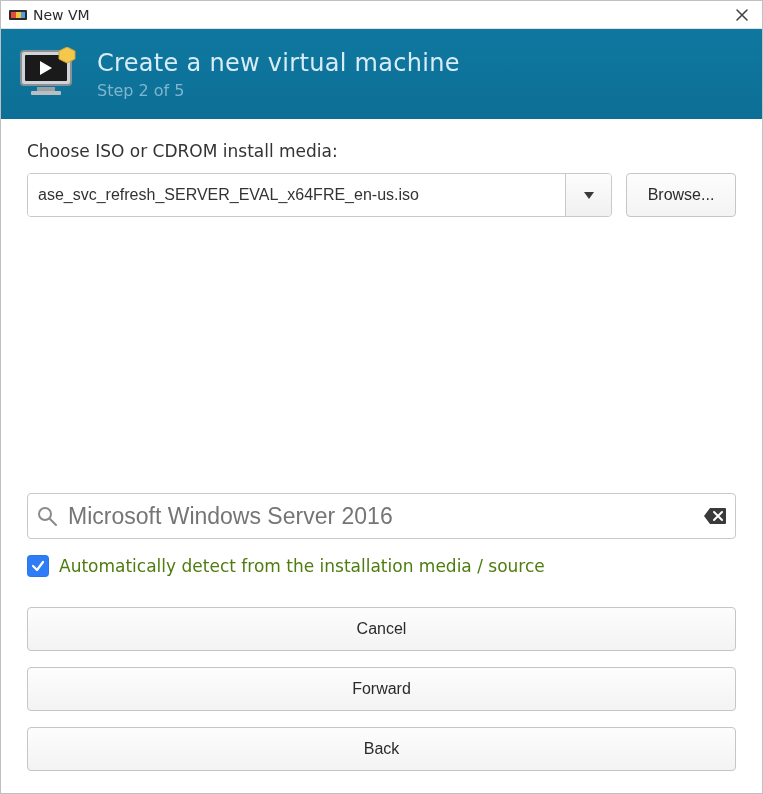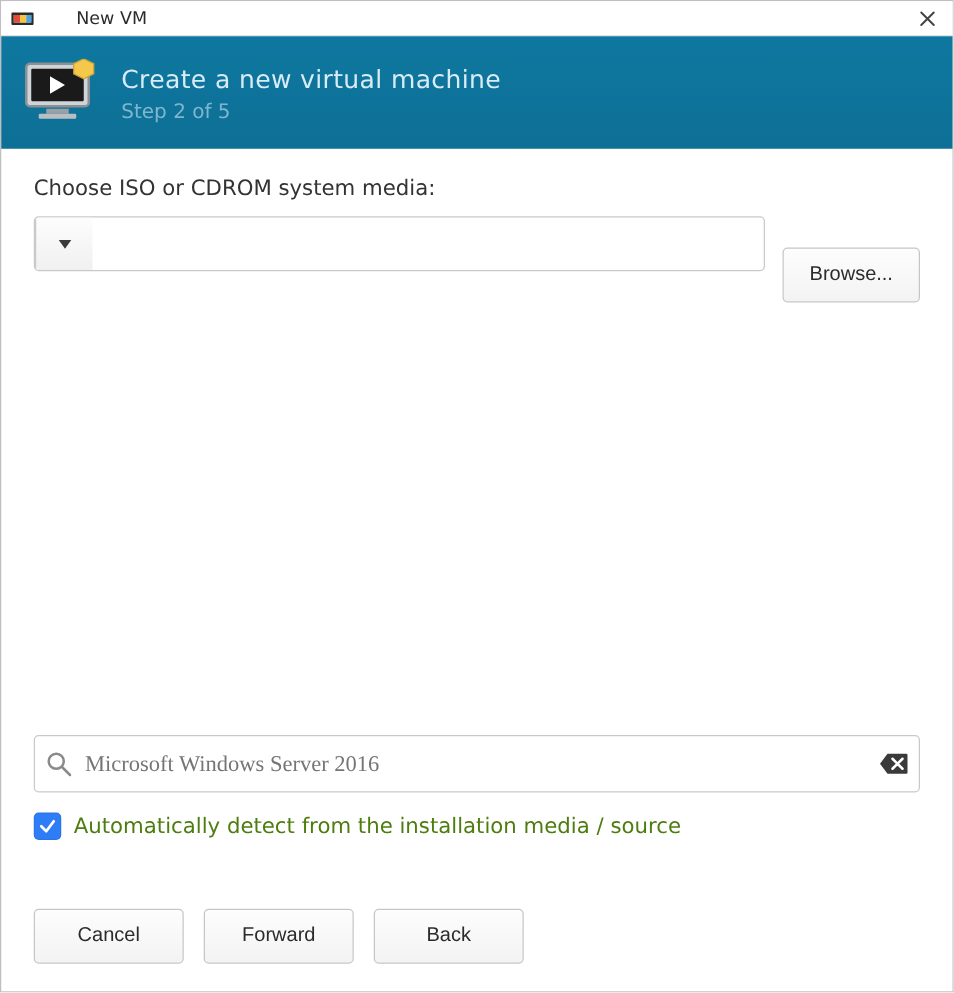--- a/index.html
+++ b/index.html
@@ -6,31 +6,31 @@
   html, body { margin: 0; padding: 0; font-family: "DejaVu Sans", "Ubuntu", "Cantarell", sans-serif; font-size: 15px; color: #333; background: #f0f0f0; }
   .window {
     width: 763px; height: 794px; background: #fff; display: flex; flex-direction: column;
     border: 1px solid #c0c0c0;
   }
   .titlebar {
     height: 28px; display: flex; align-items: center; padding: 0 8px; background: #fff;
     border-bottom: 1px solid #e2e2e2;
   }
   .titlebar .logo { width: 18px; height: 14px; margin-right: 6px; }
-  .titlebar .title { font-size: 14px; color: #2b2b2b; margin-left: 28px; }
+  .titlebar .title { font-size: 14px; color: #2b2b2b; }
   .titlebar .spacer { flex: 1; }
   .titlebar .close { width: 24px; height: 24px; display: flex; align-items: center; justify-content: center; cursor: pointer; border-radius: 3px; }
   .banner {
     background: #0f78a0; 
     background: linear-gradient(#0f78a0,#0d6f95);
     color: #e8f4fa; padding: 14px 18px; display: flex; align-items: center; gap: 18px;
     height: 90px;
   }
   .banner .monitor-icon { width: 60px; height: 54px; flex: 0 0 auto; }
-  .banner .titles .main { font-size: 20px; color: #d7ecf6; letter-spacing: .3px; }
+  .banner .titles .main { font-size: 24px; color: #d7ecf6; letter-spacing: .3px; }
   .banner .titles .step { font-size: 16px; color: #7fb6cf; margin-top: 4px; }
   .content {
     flex: 1; padding: 22px 26px 16px 26px; display: flex; flex-direction: column;
   }
   .label { font-size: 17px; color: #333; margin-bottom: 12px; }
   .row { display: flex; gap: 14px; align-items: stretch; }
   .combo {
     flex: 1; display: flex; height: 44px; border: 1px solid #c9c9c9; border-radius: 4px; overflow: hidden;
     background: #fff;
   }
@@ -38,43 +38,43 @@
     flex: 1; border: none; padding: 0 10px; font-size: 16px; color: #333; outline: none;
     background: #fff;
   }
   .combo .caret {
     width: 46px; border-left: 1px solid #c9c9c9; background: linear-gradient(#fdfdfd,#f0f0f0);
     display: flex; align-items: center; justify-content: center; cursor: pointer;
   }
   .btn {
     height: 44px; min-width: 110px; padding: 0 18px; border: 1px solid #c6c6c6; border-radius: 4px;
     background: linear-gradient(#fdfdfd,#f3f3f3); color: #2b2b2b; font-size: 16px;
-    display: inline-flex; align-items: center; justify-content: center; cursor: pointer; margin-top: 25px;
+    display: inline-flex; align-items: center; justify-content: center; cursor: pointer;
   }
   .gap-flex { flex: 1; }
   .os-label { font-size: 17px; margin-bottom: 12px; }
   .search-wrap {
     display: flex; align-items: center; height: 46px; border: 1px solid #c9c9c9; border-radius: 4px;
     background: #fff; padding: 0 8px; gap: 8px;
   }
   .search-wrap .mag { width: 22px; height: 22px; color: #8a8a8a; flex: 0 0 auto; }
   .search-wrap input {
-    flex: 1; border: none; outline: none; font-size: 18px; color: #14532d; background: transparent; font-family: Liberation Serif, serif;
+    flex: 1; border: none; outline: none; font-size: 23px; color: #14532d; background: transparent;
   }
   .search-wrap .clear { width: 24px; height: 20px; flex: 0 0 auto; cursor: pointer; }
   .check-row { display: flex; align-items: center; gap: 10px; margin-top: 16px; }
   .checkbox {
     width: 22px; height: 22px; border-radius: 4px; background: #2e7cf6;
     display: flex; align-items: center; justify-content: center; cursor: pointer;
     box-shadow: inset 0 0 0 1px rgba(0,0,0,.05);
   }
   .checkbox svg { width: 16px; height: 16px; color: #fff; }
   .check-label { font-size: 17px; color: #4d7c0f; }
   .footer {
-    padding: 14px 26px 22px 26px; display: flex; justify-content: flex-start; gap: 16px;
+    padding: 14px 26px 22px 26px; display: flex; justify-content: flex-start; gap: 16px; flex-direction: column;
   }
   .footer .btn { min-width: 120px; }
 </style>
 </head>
 <body>
 
 <div class="window">
 
   <div class="titlebar">
     <span class="logo">
@@ -106,23 +106,24 @@
         <polygon points="48,0 56,4 56,12 48,16 40,12 40,4" fill="#f4c84b" stroke="#caa335" stroke-width="1"></polygon>
       </svg>
     </span>
     <div class="titles">
       <div class="main">Create a new virtual machine</div>
       <div class="step">Step 2 of 5</div>
     </div>
   </div>
 
   <div class="content">
-    <div class="label">Choose ISO or CDROM system media:</div>
+    <div class="label">Choose ISO or CDROM install media:</div>
     <div class="row">
       <div class="combo">
+        <input type="text" value="ase_svc_refresh_SERVER_EVAL_x64FRE_en-us.iso" style="">
         <div class="caret">
           <svg width="14" height="14" viewBox="0 0 14 14">
             <polygon points="2,4 12,4 7,11" fill="#3a3a3a"></polygon>
           </svg>
         </div>
       </div>
       <button class="btn">Browse...</button>
     </div>
 
     <div class="gap-flex"></div>

